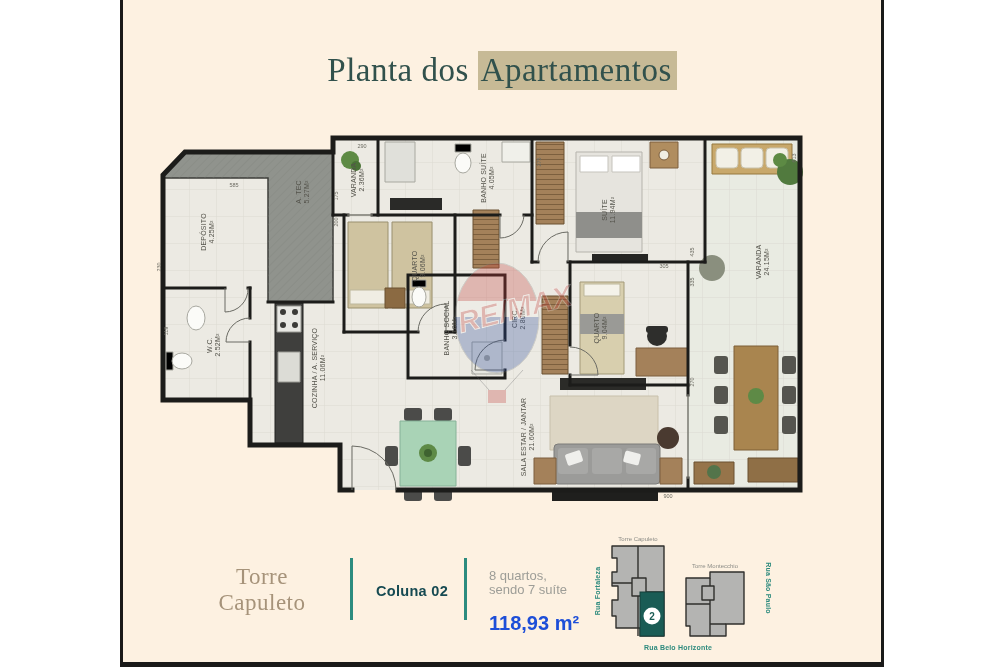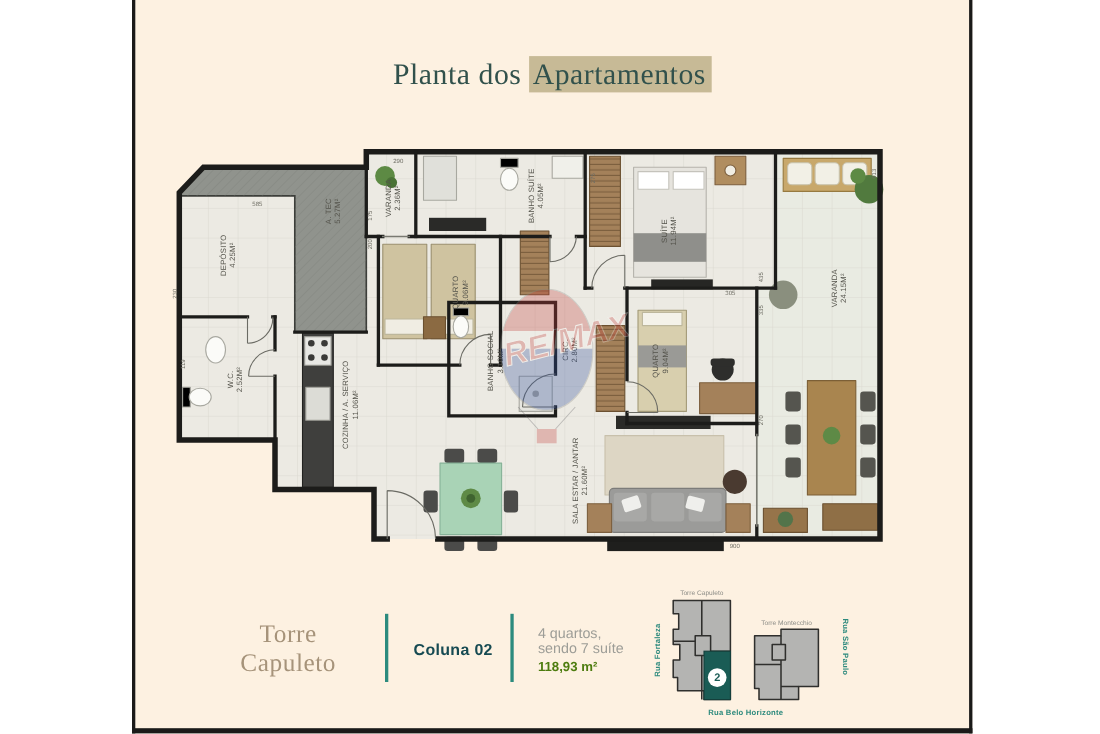--- a/index.html
+++ b/index.html
@@ -1,29 +1,29 @@
 <!DOCTYPE html>
 <html><head>
 <meta charset="utf-8">
 <style>
   html,body{margin:0;padding:0;background:#ffffff;font-family:"Liberation Sans",sans-serif;}
   .stage{position:relative;width:1000px;height:667px;background:#ffffff;overflow:hidden;}
   .card{position:absolute;left:120px;top:0;width:764px;height:667px;background:#fdf1e1;
         border-left:3px solid #1a1a19;border-right:3px solid #1a1a19;border-bottom:5px solid #1a1a19;box-sizing:border-box;}
   .title{position:absolute;left:120px;top:52px;width:764px;text-align:center;
-         font-family:"Liberation Serif",serif;font-size:27px;color:#31514c;letter-spacing:.5px;}
+         font-family:"Liberation Serif",serif;font-size:33px;color:#31514c;letter-spacing:.5px;}
   .title .hl{background:#c7ba96;padding:1px 5px 2px 3px;}
   .plan-svg{position:absolute;left:0;top:0;}
   .footer-torre{position:absolute;left:196px;top:564px;width:132px;text-align:center;
                 font-family:"Liberation Serif",serif;font-size:23px;line-height:1.12;color:#a6937a;letter-spacing:.5px;}
   .vdiv{position:absolute;top:558px;width:3px;height:62px;background:#2c8b7e;}
   .footer-col{position:absolute;left:360px;top:583px;width:104px;text-align:center;
               font-weight:bold;font-size:14.5px;color:#164a52;letter-spacing:.3px;}
   .footer-desc{position:absolute;left:489px;top:569px;font-size:13px;line-height:1.1;color:#9d9d97;}
-  .footer-desc .area{font-weight:bold;font-size:12px;color:#4d7c0f;margin-top:2px;}
+  .footer-desc .area{font-weight:bold;font-size:20px;color:#1d4ed8;margin-top:14px;}
   .keyplan{position:absolute;left:590px;top:528px;}
   svg text{font-family:"Liberation Sans",sans-serif;}
   .rn{font-size:7px;fill:#54534b;text-anchor:middle;letter-spacing:.2px;}
   .dim{font-size:5.5px;fill:#6d6c63;text-anchor:middle;}
   .street{font-size:7px;font-weight:bold;fill:#2d8a7d;text-anchor:middle;letter-spacing:.2px;}
   .twr{font-size:6px;fill:#8d8d87;text-anchor:middle;}
 </style>
 </head>
 <body>
 
@@ -292,21 +292,21 @@
       <rect x="-9" y="62" width="18" height="13" fill="#c4403e"></rect>
       <text transform="rotate(-14)" x="22" y="-4" text-anchor="middle" font-size="30" font-weight="bold" font-style="italic" fill="#c4403e" stroke="#ffffff" stroke-width="0.8">RE/MAX</text>
     </g>
   </svg>
 
   <div class="footer-torre">Torre Capuleto</div>
   <div class="vdiv" style="left:350px"></div>
   <div class="footer-col">Coluna 02</div>
   <div class="vdiv" style="left:464px"></div>
   <div class="footer-desc">
-    <div>4 quartos,</div>
+    <div>8 quartos,</div>
     <div>sendo 7 suíte</div>
     <div class="area">118,93 m²</div>
   </div>
 
   <svg class="keyplan" width="218" height="135" viewBox="0 0 218 135">
     <text class="twr" x="48" y="13">Torre Capuleto</text>
     <text class="twr" x="125" y="40">Torre Montecchio</text>
 
     <g fill="#b4b4b2" stroke="#2f2f2d" stroke-width="1.4" stroke-linejoin="round">
       <path d="M22,18 L74,18 L74,108 L50,108 L50,100 L26,100 L26,88 L22,88 L22,72 L28,72 L28,58 L22,58 L22,44 L27,44 L27,30 L22,30 Z"></path>

